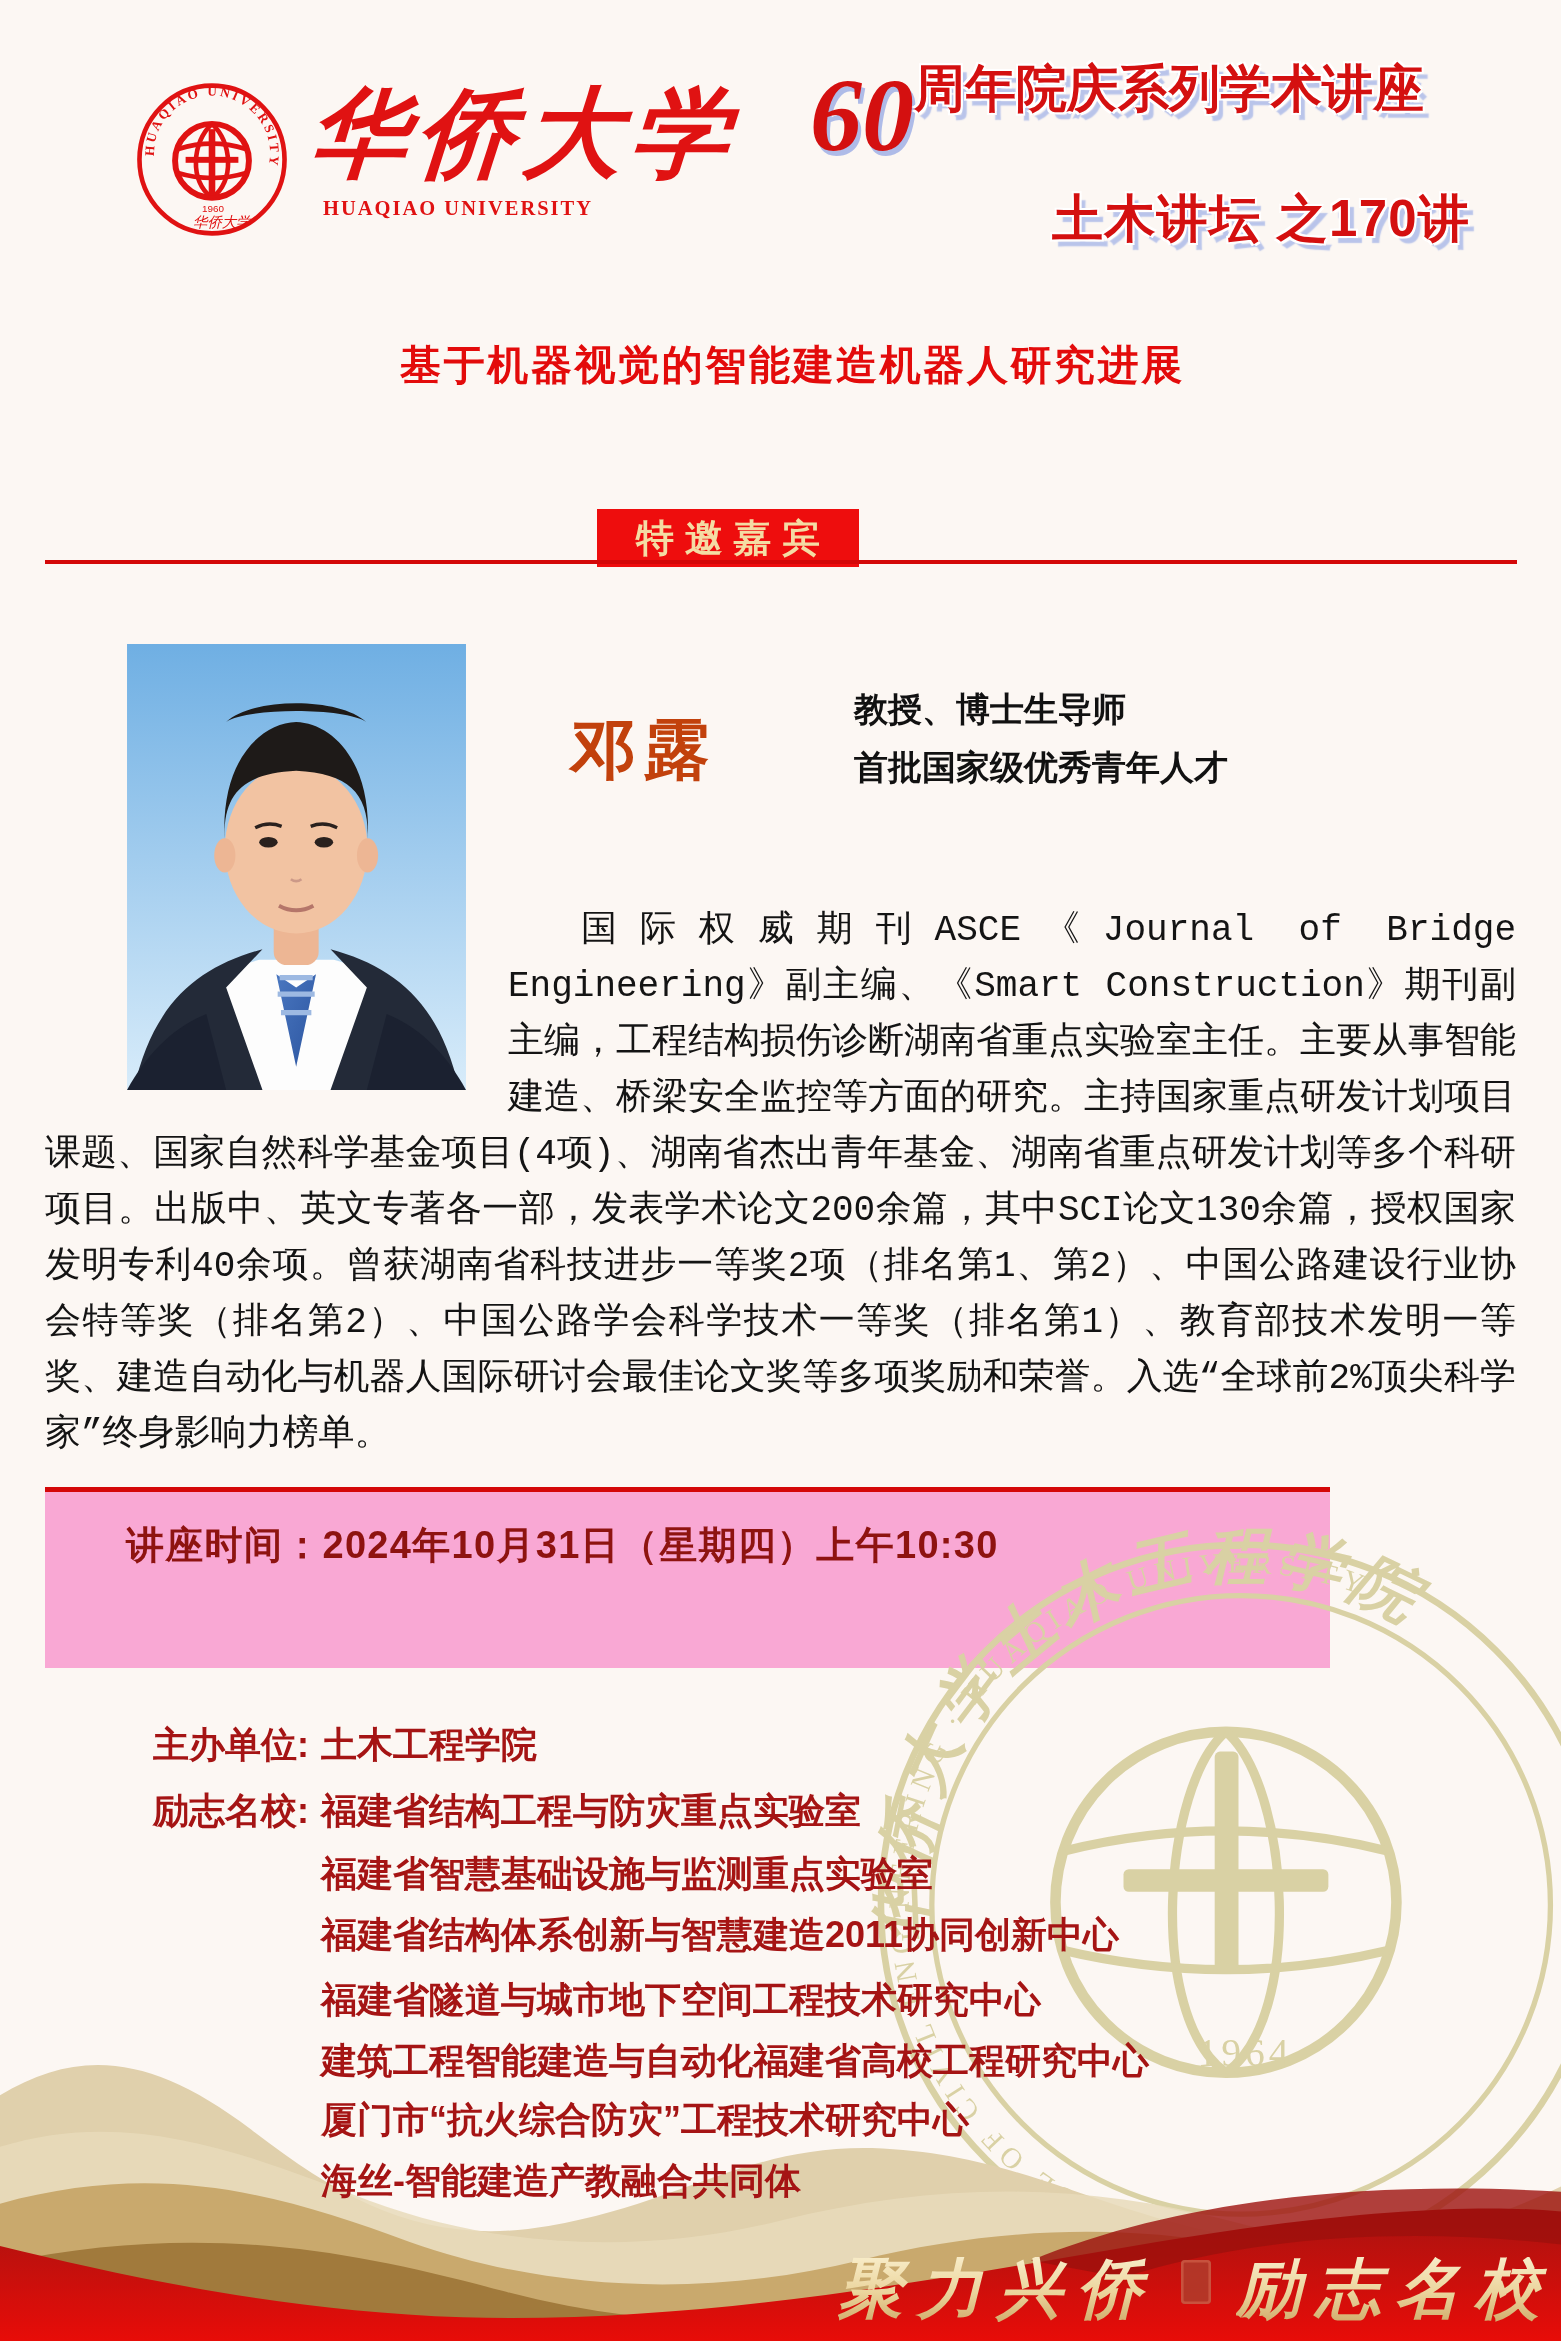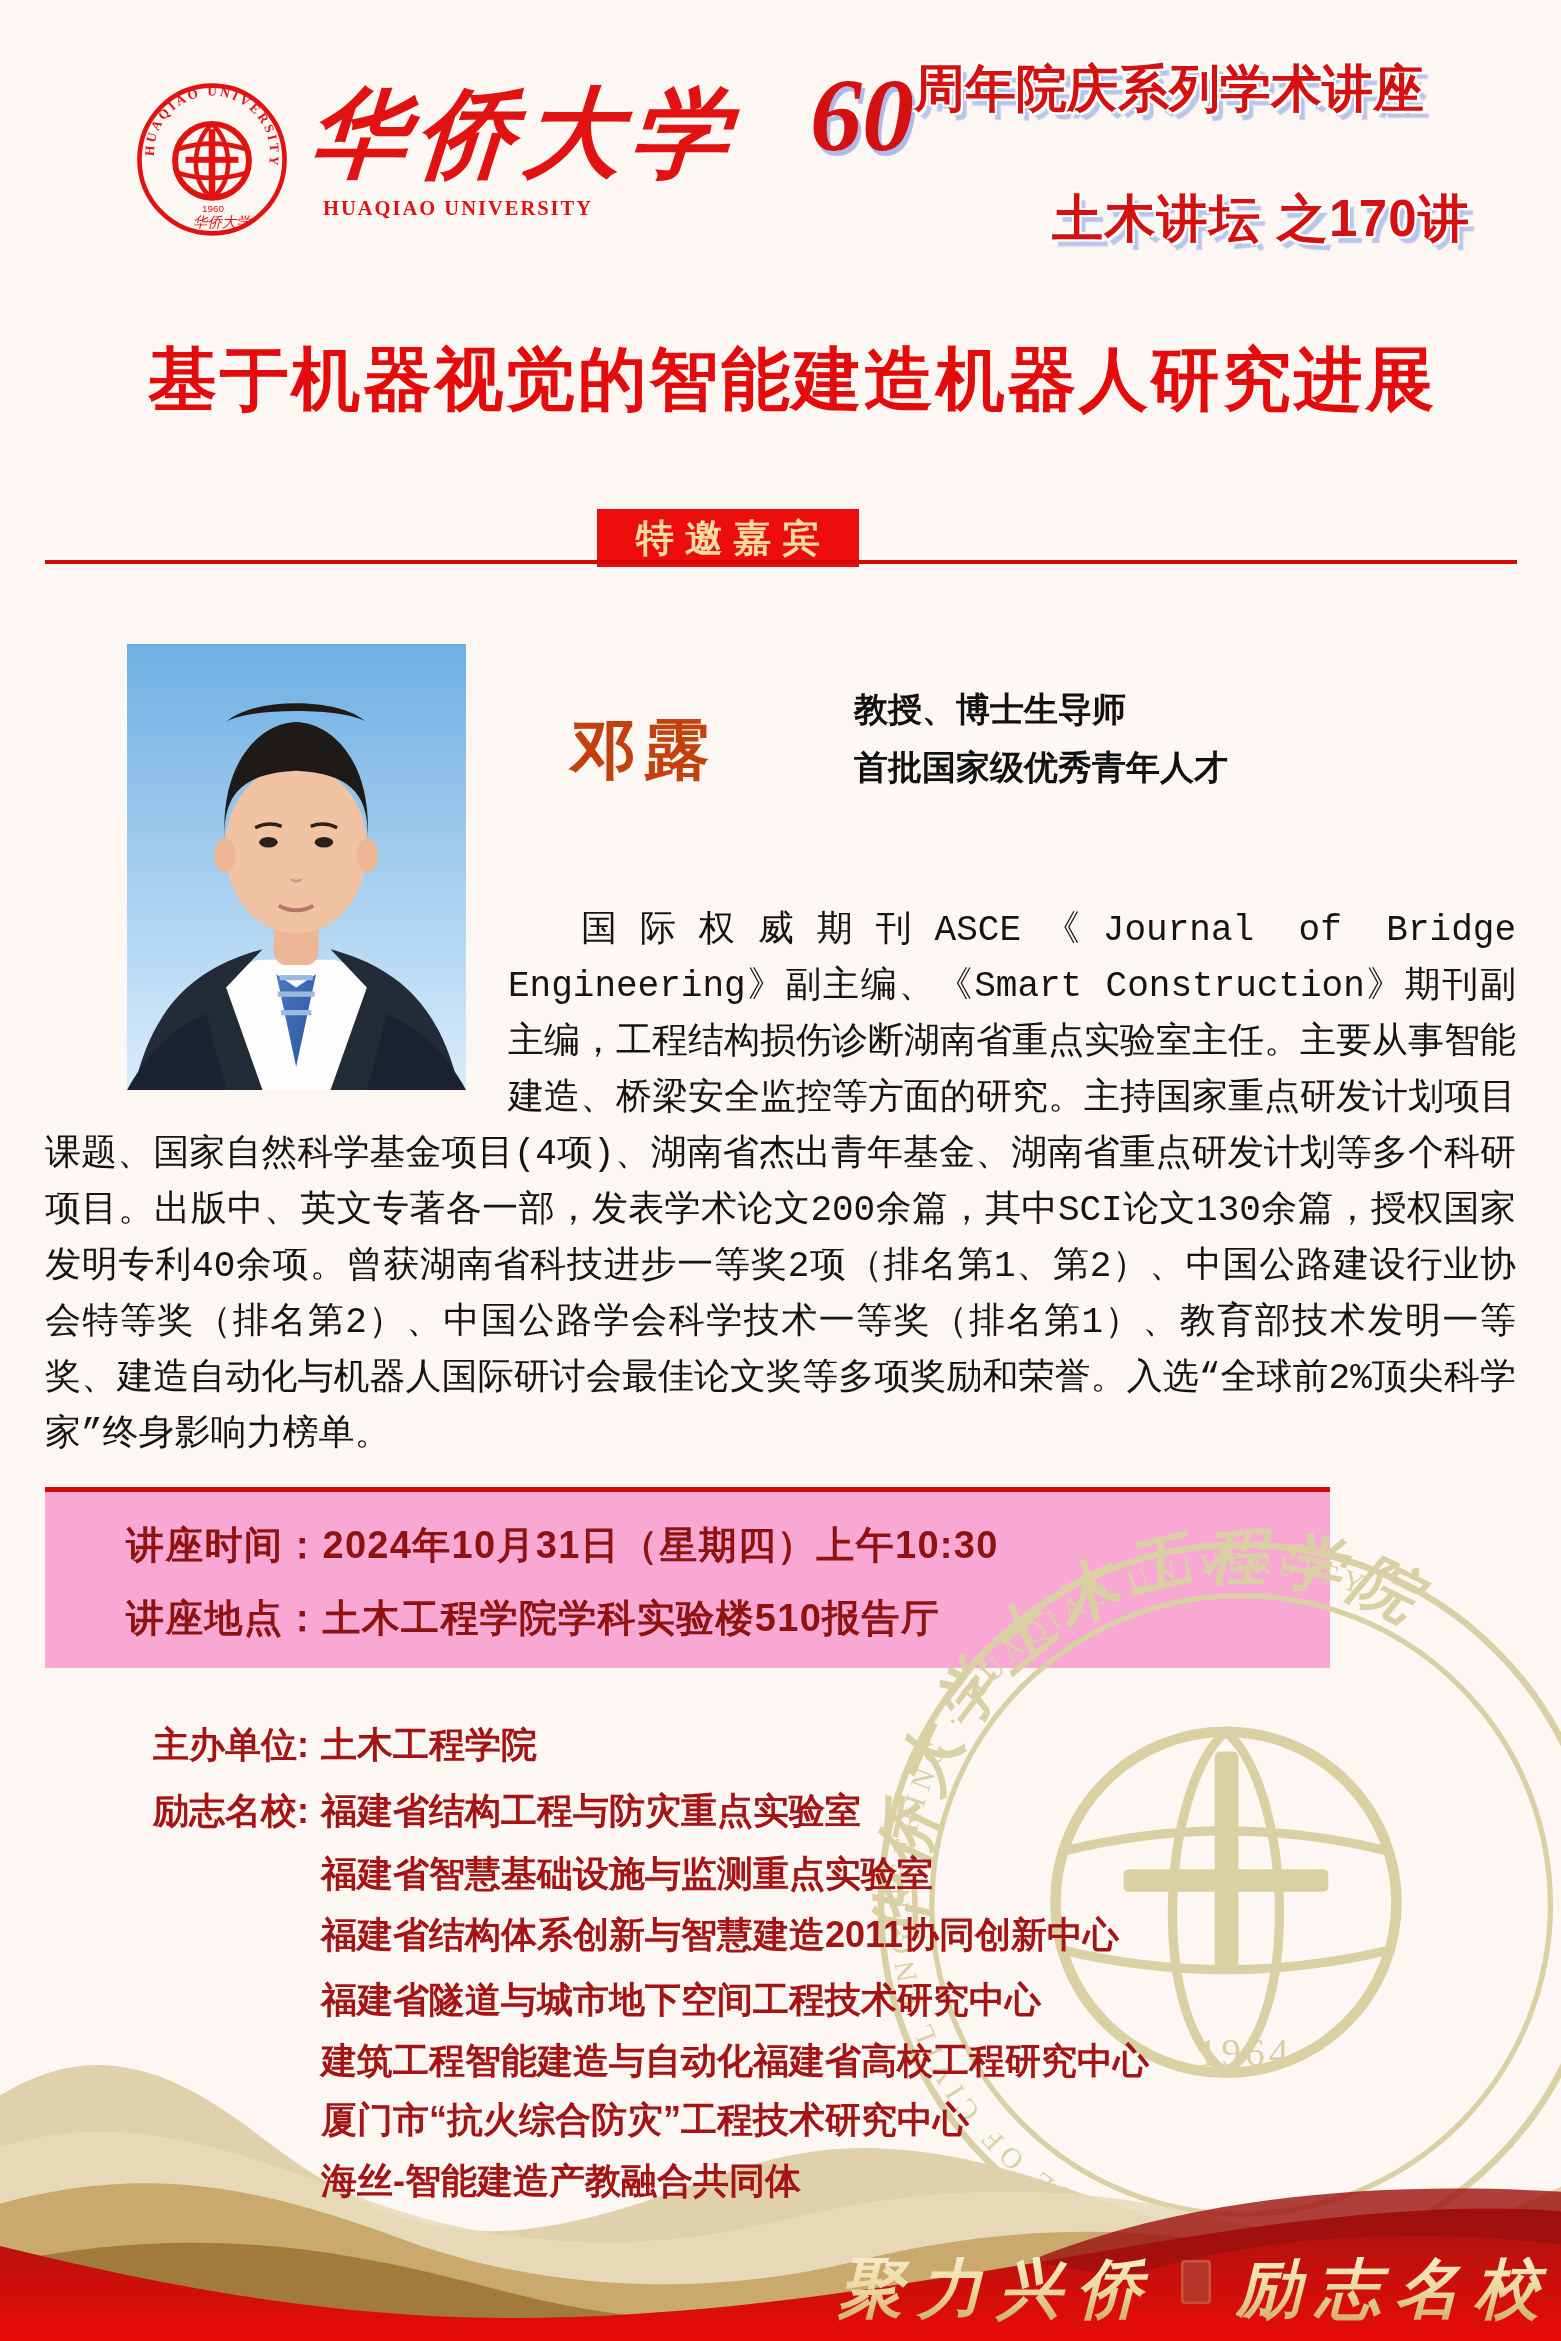--- a/index.html
+++ b/index.html
@@ -17,21 +17,21 @@
       font-size:20.5px;color:#E01212;letter-spacing:2px;line-height:1;}
   .series1{left:810px;top:63px;display:flex;align-items:flex-start;line-height:1;}
   .series-num{font-family:"Liberation Serif",serif;font-style:italic;font-weight:bold;
       font-size:104px;color:#D41010;text-shadow:3.3px 4.6px 0 #AEBBE8;}
   .series-rest,.series2{font-weight:bold;font-size:51px;color:#D41010;
       text-shadow:-2px -2px 0 #FFFFFF,2px -2px 0 #FFFFFF,-2px 2px 0 #FFFFFF,2px 2px 0 #FFFFFF,
                   6px 7.3px 1.3px #B9C4EA;}
   .series2{left:1052px;top:193px;line-height:1;letter-spacing:1.3px;}
 
   
-  .main-title{left:0;right:0;top:345px;text-align:center;font-weight:bold;font-size:69px;
+  .main-title{left:0;right:0;top:345px;text-align:center;font-weight:bold;font-size:41px;
       color:#E30B0B;letter-spacing:2.6px;line-height:1;margin-left:24px;}
   .guest-box{left:597px;top:509px;width:262px;height:58px;background:#EE0D0D;
       display:flex;align-items:center;justify-content:center;}
   .guest-box span{font-family:"Liberation Serif",serif;font-weight:bold;font-size:38px;
       color:#F4DCA4;letter-spacing:10.6px;text-indent:10.6px;line-height:1;}
   .redline1{left:45px;top:560px;width:1472px;height:4px;background:#D40808;}
   .redline2{left:45px;top:1487px;width:1285px;height:4.6px;background:#D40808;}
 
   
   .photo{left:127px;top:644px;width:339px;height:446px;}
@@ -178,23 +178,20 @@
 
   <div class="abs bio z10">
     <div class="bio-spacer"></div><span>国际权威期刊ASCE《Journal of Bridge Engineering》副主编、《Smart Construction》期刊副主编，工程结构损伤诊断湖南省重点实验室主任。主要从事智能建造、桥梁安全监控等方面的研究。主持国家重点研发计划项目课题、国家自然科学基金项目(4项)、湖南省杰出青年基金、湖南省重点研发计划等多个科研项目。出版中、英文专著各一部，发表学术论文200余篇，其中SCI论文130余篇，授权国家发明专利40余项。曾获湖南省科技进步一等奖2项（排名第1、第2）、中国公路建设行业协会特等奖（排名第2）、中国公路学会科学技术一等奖（排名第1）、教育部技术发明一等奖、建造自动化与机器人国际研讨会最佳论文奖等多项奖励和荣誉。入选“全球前2%顶尖科学家”终身影响力榜单。</span>
   </div>
 
   <div class="abs redline2 z10"></div>
   <div class="abs panel">
     <div class="detail-line dl-time">
       <span>讲座时间：</span><span>2024年10月31日（星期四）上午10:30</span>
     </div>
-    <div class="detail-line dl-loc">
-      <span>讲座地点：</span><span>土木工程学院学科实验楼510报告厅</span>
-    </div>
   </div>
 
   <div class="org-row r0">
     <span class="org-label">主办单位:</span>
     <span class="org-value">土木工程学院</span>
   </div>
   <div class="org-row r1">
     <span class="org-label">励志名校:</span>
     <span class="org-value">福建省结构工程与防灾重点实验室</span>
   </div>

